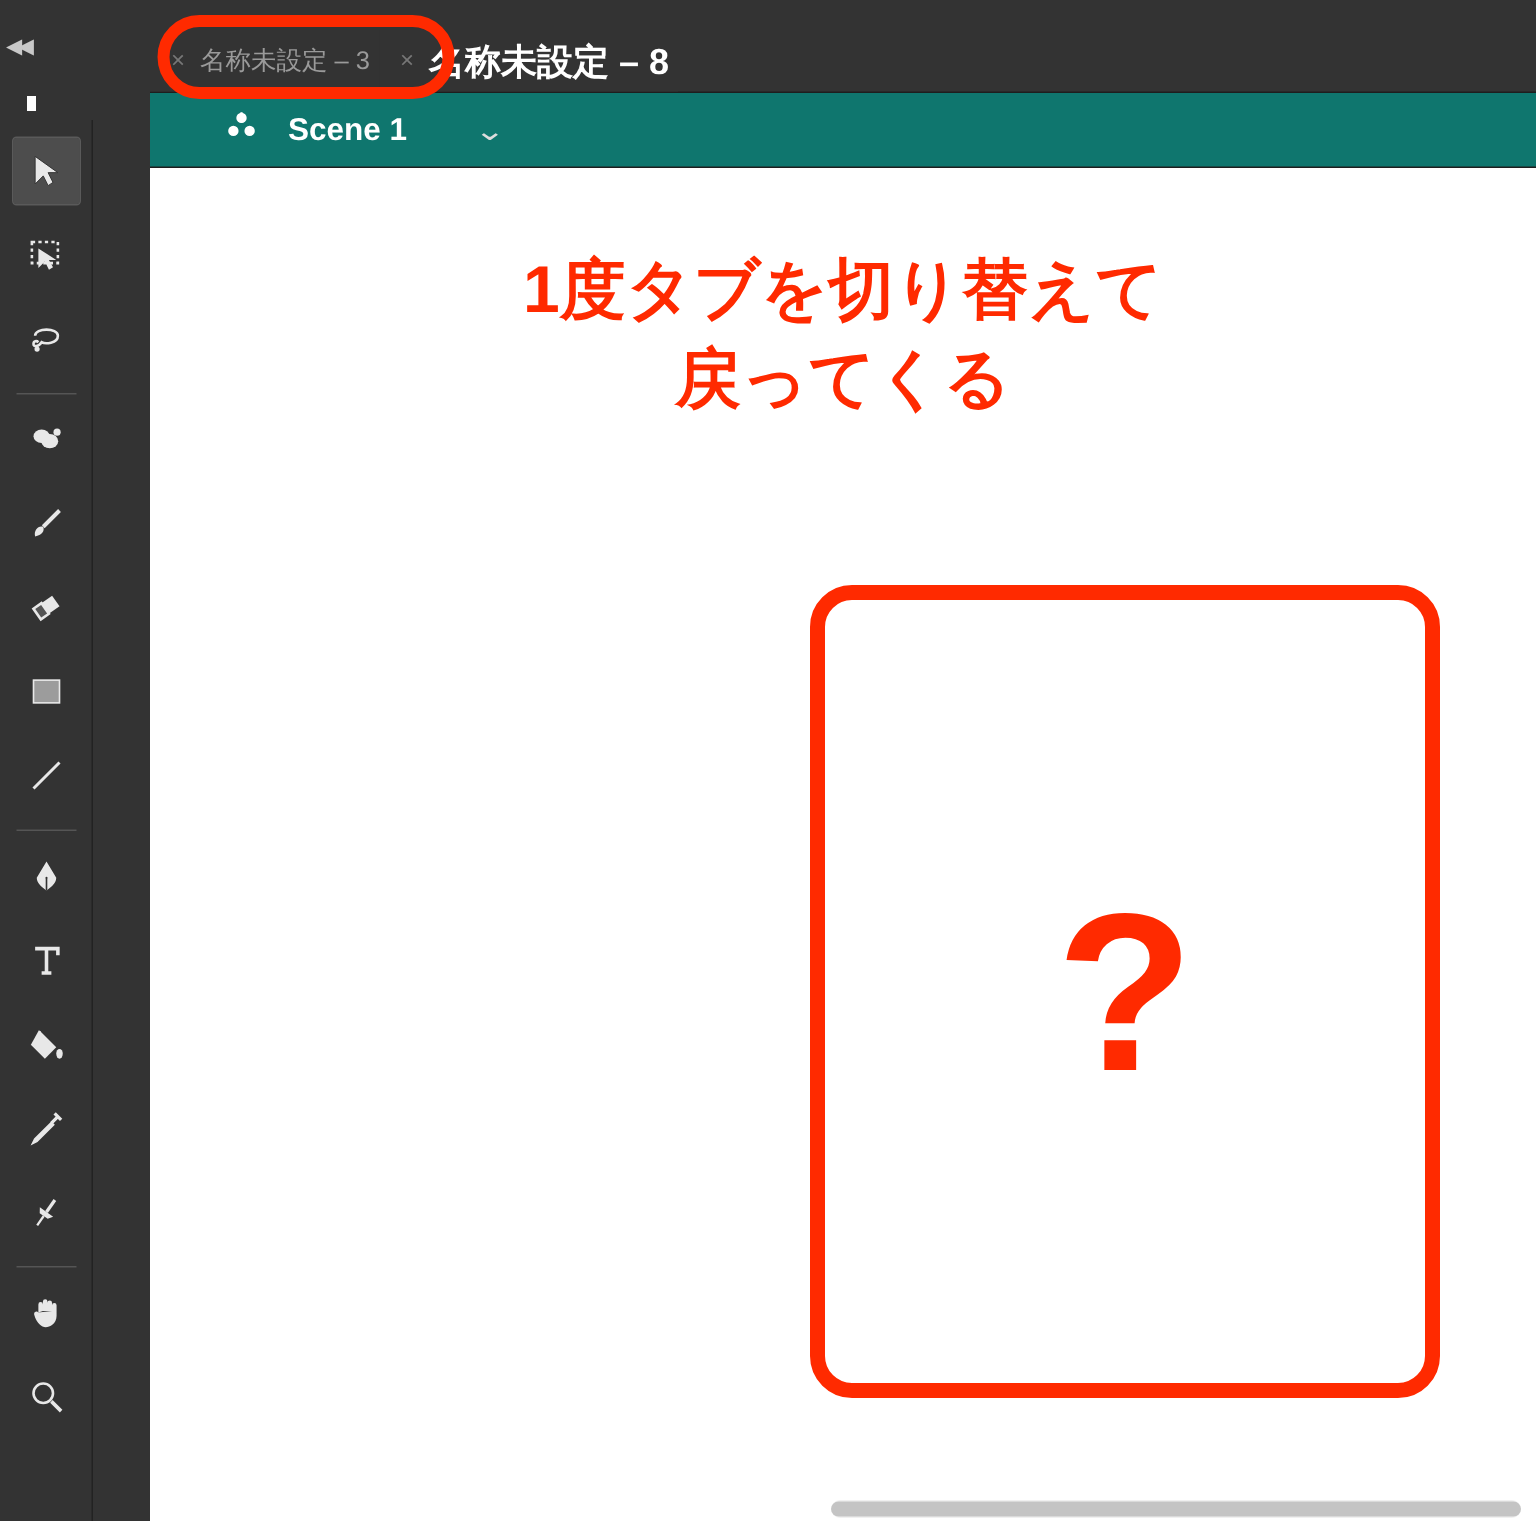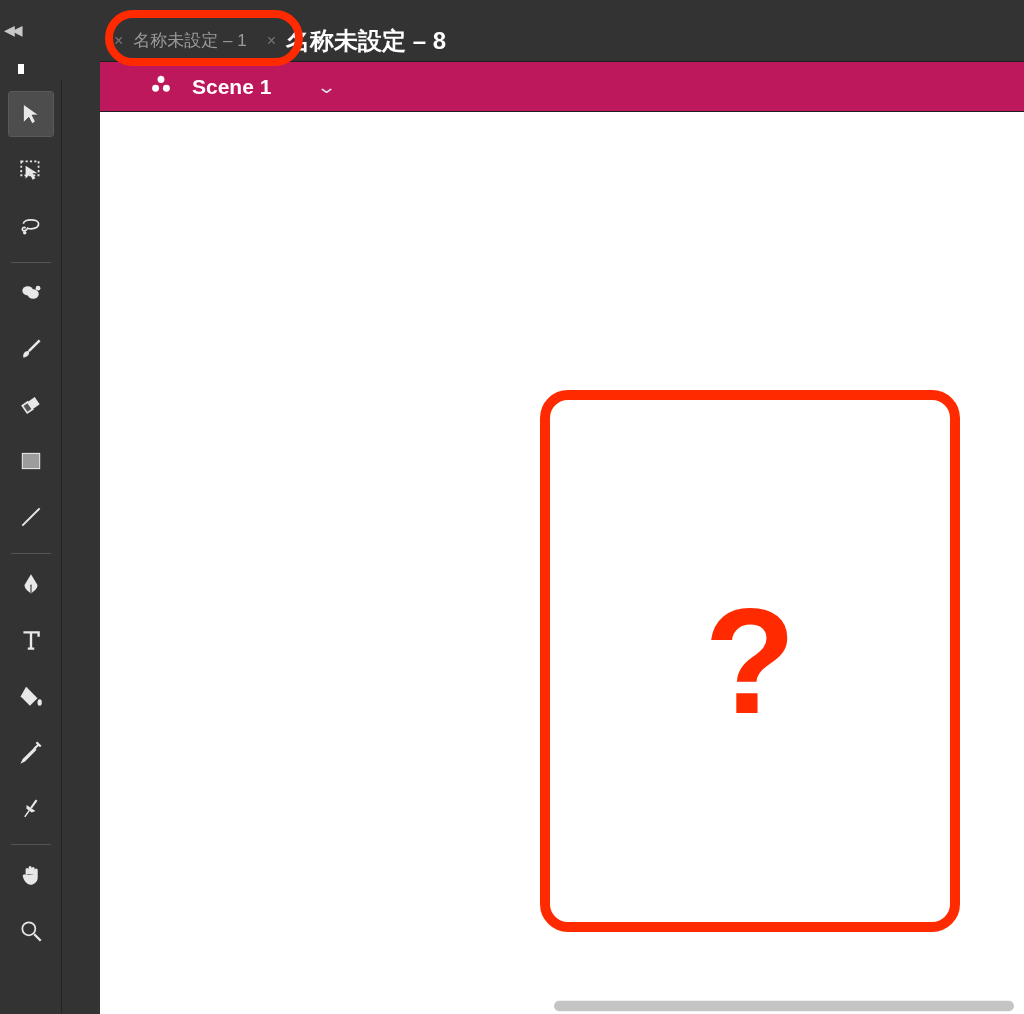--- a/index.html
+++ b/index.html
@@ -74,21 +74,21 @@
     top: 64px; left: 18px;
     width: 6px; height: 10px;
     background: #fff;
   }
 
   
   .scenebar {
     position: absolute;
     left: 100px; right: 0;
     top: 62px; height: 50px;
-    background: #be185d;
+    background: #0f766e;
     border-bottom: 1px solid #1e1e1e;
     display: flex;
     align-items: center;
     gap: 18px;
     padding-left: 48px;
     color: #fff;
   }
   .scene-icon svg { width: 26px; height: 26px; }
   .scene-label { font-size: 21px; font-weight: 600; }
   .scene-chevron { font-size: 18px; color: #ddd; transform: scaleX(1.4); margin-left: 30px;}
@@ -189,21 +189,21 @@
   }
 </style>
 </head>
 <body>
 
 <div class="top-arrows">◀◀</div>
 
 <div class="tabbar">
   <div class="tab">
     <span class="tab-close">×</span>
-    <span class="tab-label">名称未設定 – 1</span>
+    <span class="tab-label">名称未設定 – 3</span>
   </div>
   <div class="tab active">
     <span class="tab-close">×</span>
     <span class="tab-label">名称未設定 – 8</span>
   </div>
 </div>
 
 <div class="tab-highlight"></div>
 
 <div class="tiny-white"></div>
@@ -352,17 +352,19 @@
 
 <div class="toolbar-edge"></div>
 
 <div class="canvas-wrap">
   <div class="hscroll">
     <div class="thumb"></div>
   </div>
 </div>
 
 <div class="anno-text">
+  <div>1度タブを切り替えて</div>
+  <div>戻ってくる</div>
 </div>
 
 <div class="anno-card">
   <div class="anno-card-q">?</div>
 </div>
 
 </body></html>

